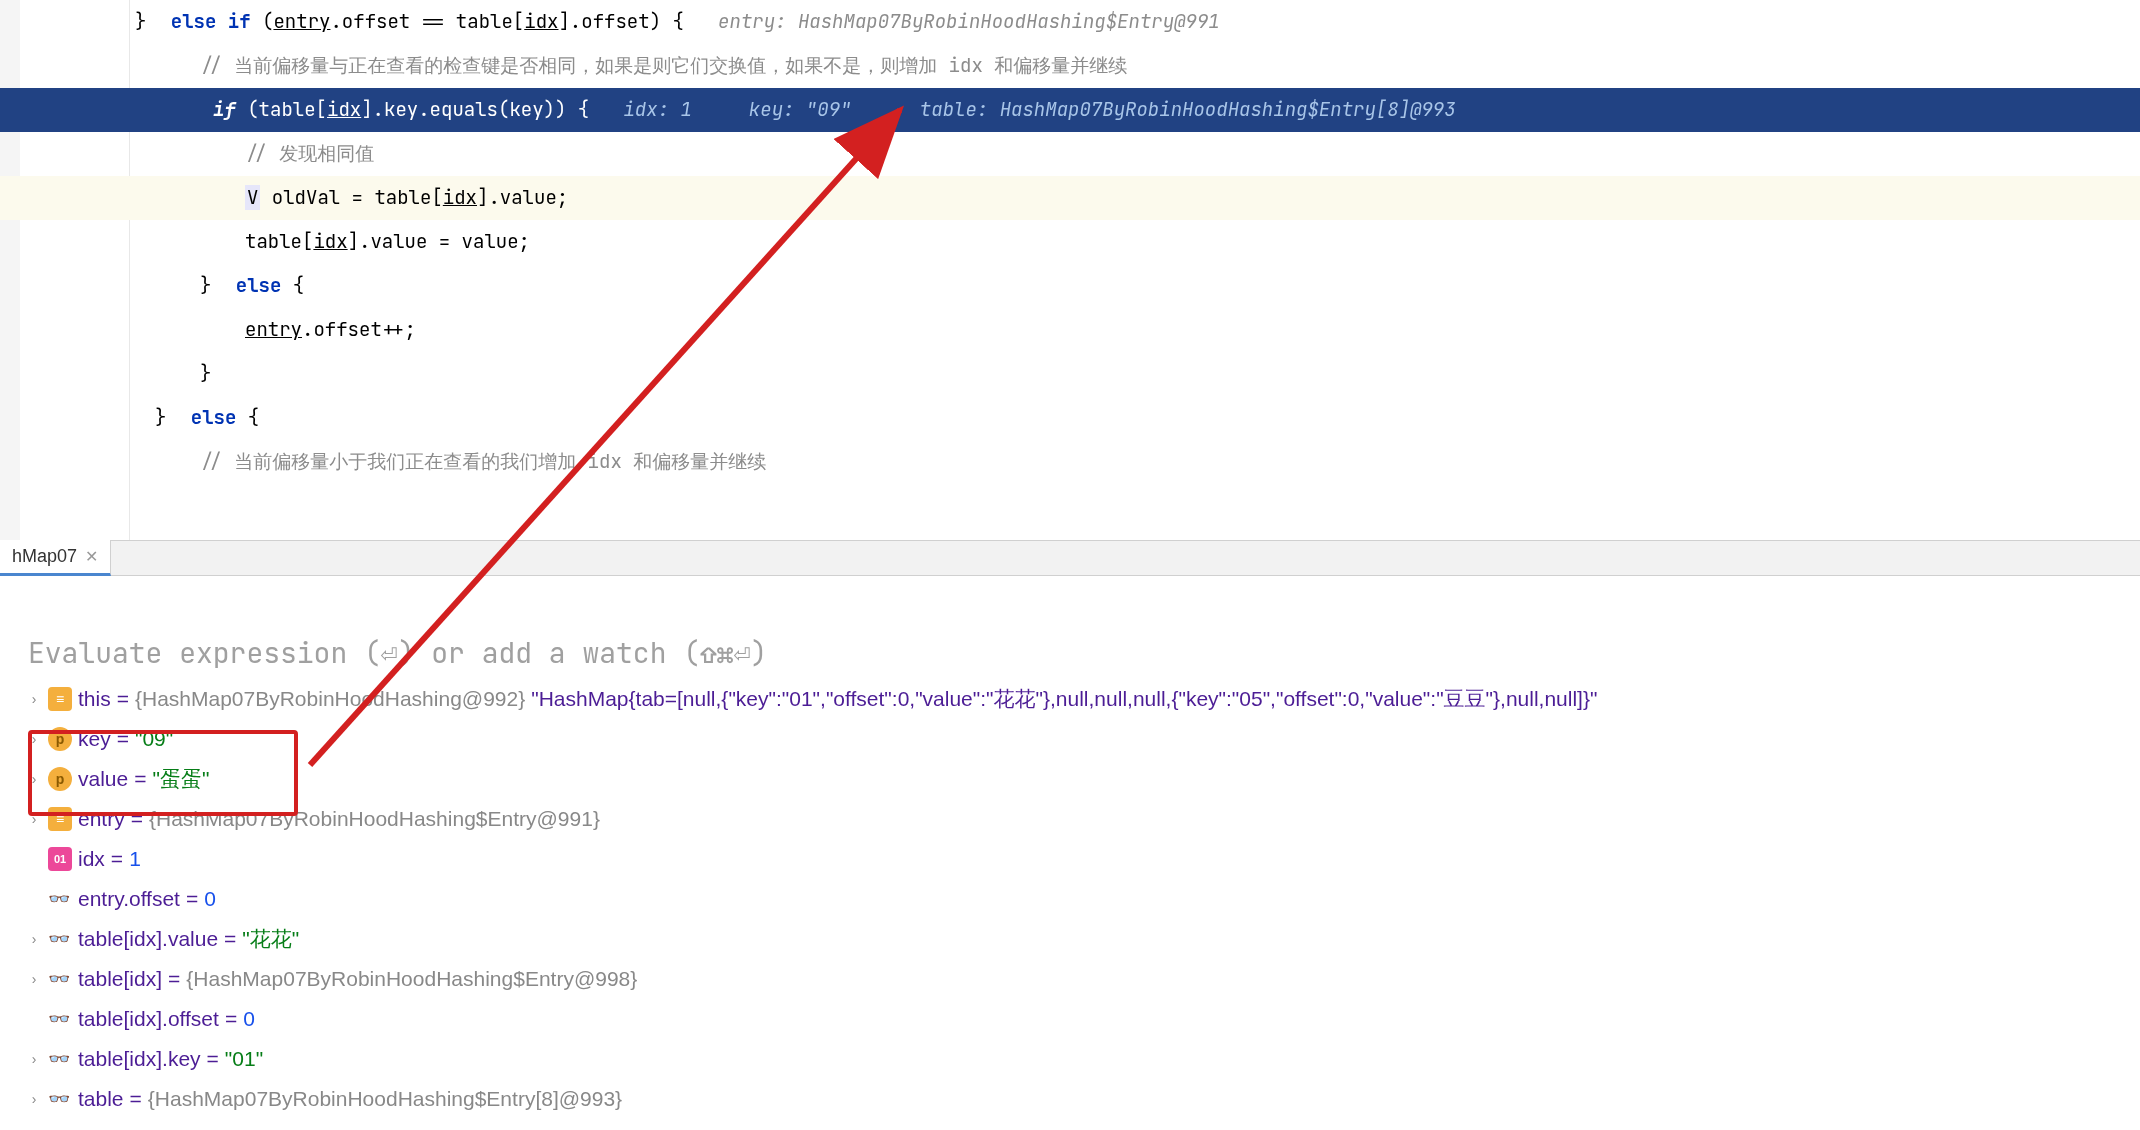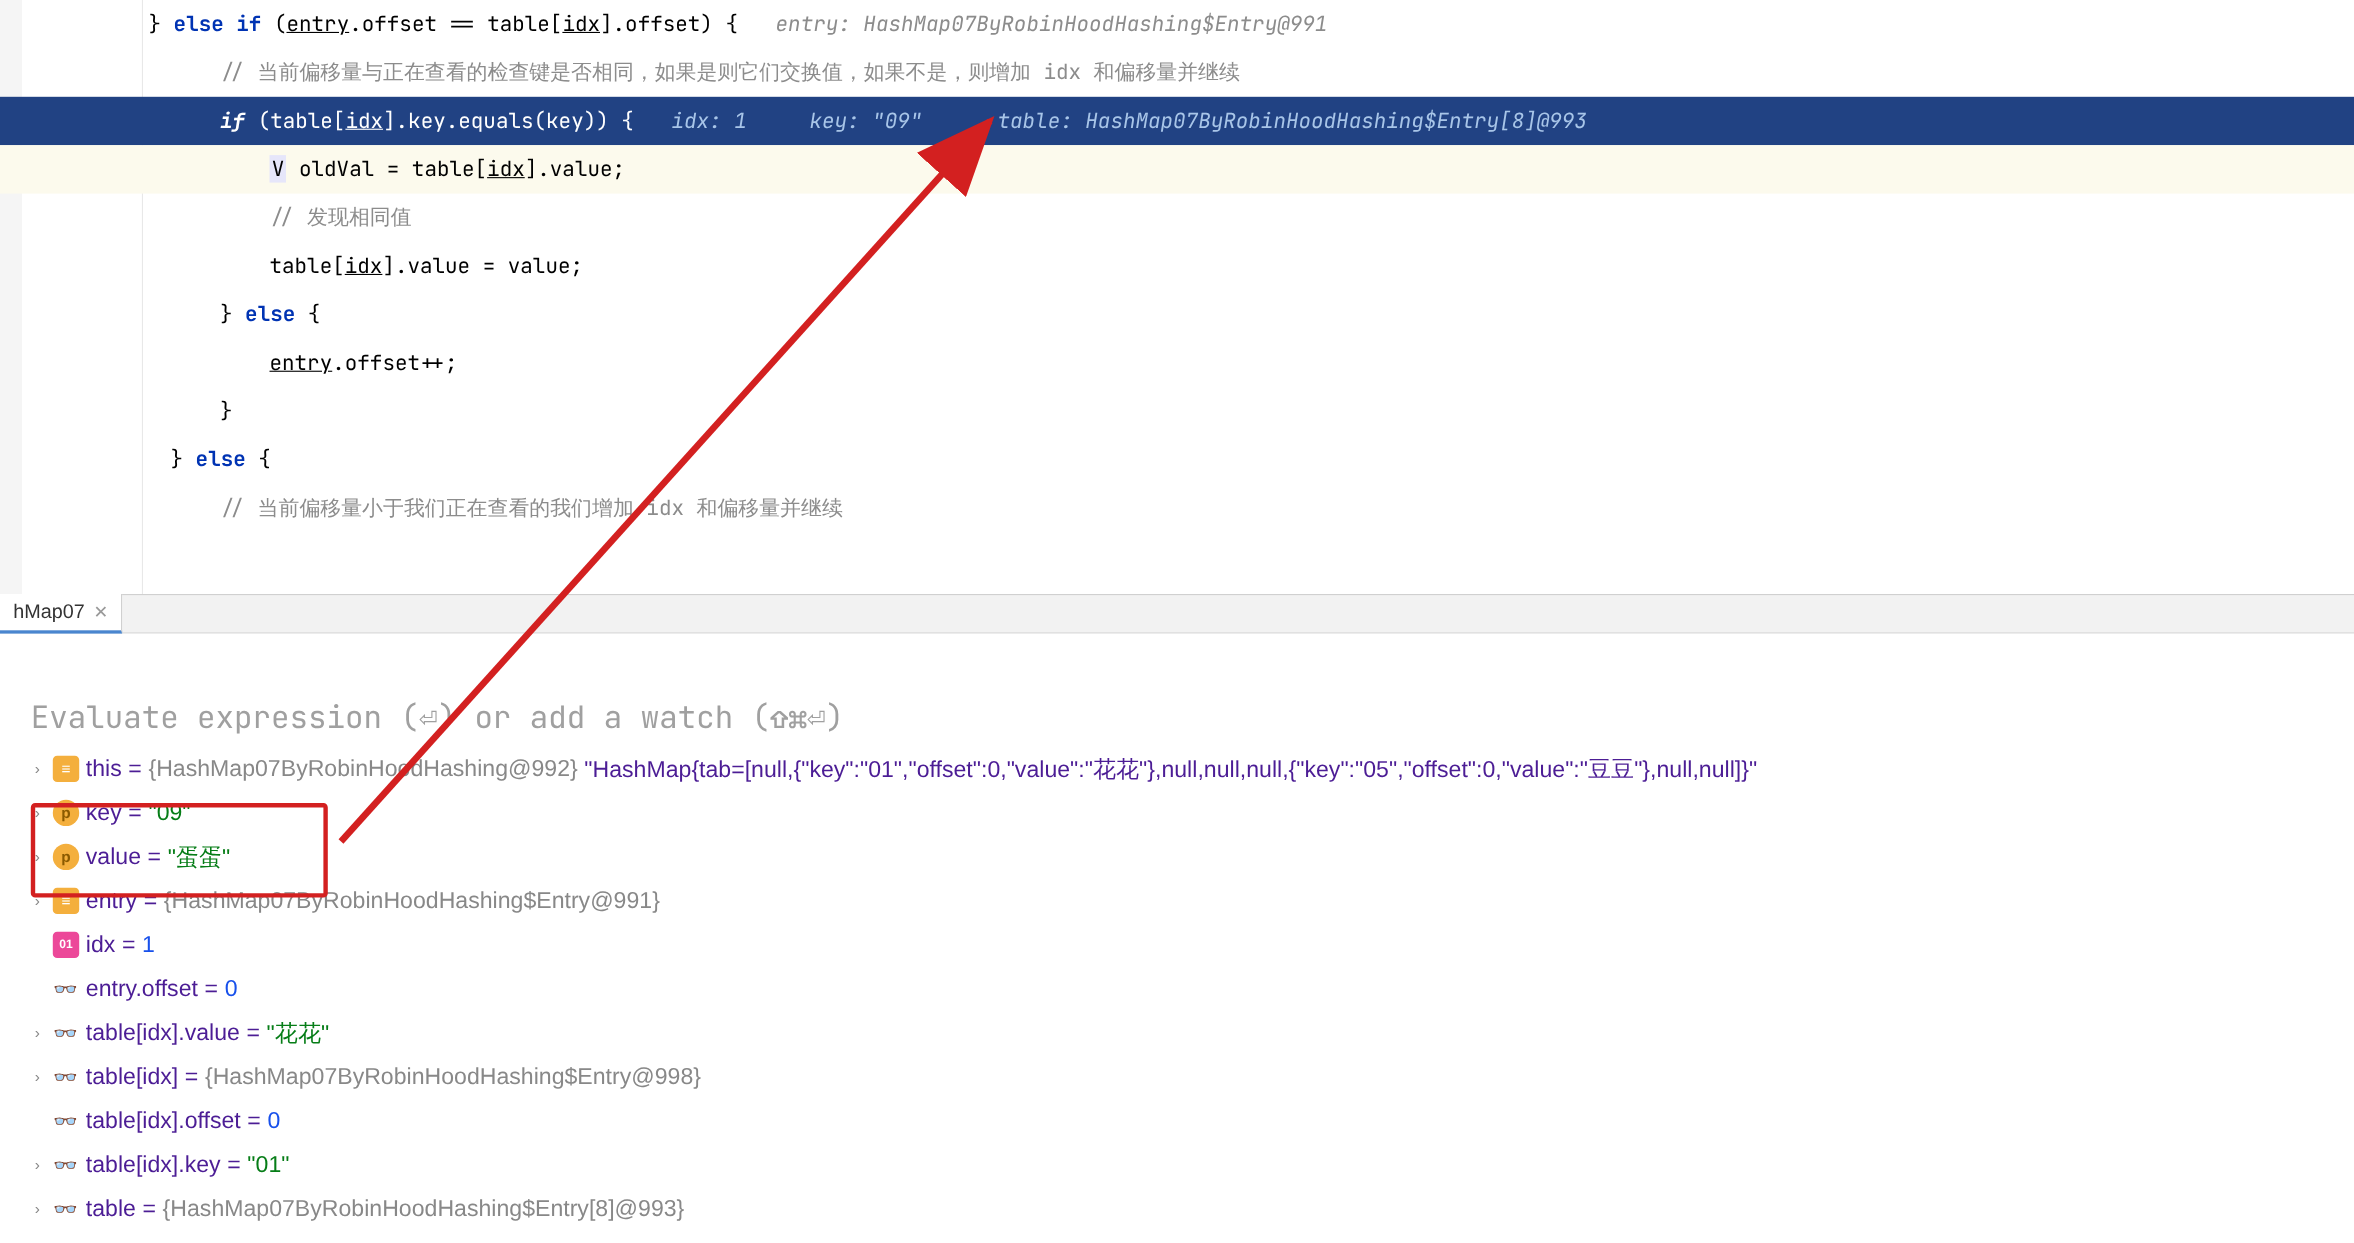--- a/index.html
+++ b/index.html
@@ -53,20 +53,21 @@
       color: #ffffff;
       font-weight: bold;
       font-style: italic;
     }
     .current-line-hl {
       background: #fcfaed;
     }
     .kw {
       color: #0033b3;
       font-weight: bold;
+      margin-left: 13px;
     }
     .comment {
       color: #8c8c8c;
     }
     .comment-inline {
       color: #8c8c8c;
       font-style: italic;
     }
     .underline {
       text-decoration: underline;
@@ -190,23 +191,23 @@
   <div class="gutter">
     <div class="gutter-left"></div>
   </div>
 
   <div class="code-line"><span>} </span><span class="kw">else if</span><span> (</span><span class="underline">entry</span><span>.offset == table[</span><span class="underline">idx</span><span>].offset) {</span><span class="comment-inline">   entry: HashMap07ByRobinHoodHashing$Entry@991</span></div>
 
   <div class="code-line" style="padding-left:200px"><span class="comment">// 当前偏移量与正在查看的检查键是否相同，如果是则它们交换值，如果不是，则增加 idx 和偏移量并继续</span></div>
 
   <div class="code-line highlighted-line" style="padding-left:200px"><span class="kw">if</span><span> (table[</span><span class="underline">idx</span><span>].key.equals(key)) {</span><span class="comment-inline">   idx: 1     key: "09"      table: HashMap07ByRobinHoodHashing$Entry[8]@993</span></div>
 
+  <div class="code-line" style="padding-left:245px"><span class="comment">// 发现相同值</span></div>
+
   <div class="code-line current-line-hl" style="padding-left:245px"><span class="type-v">V</span><span> oldVal = table[</span><span class="underline">idx</span><span>].value;</span></div>
-
-  <div class="code-line" style="padding-left:245px"><span class="comment">// 发现相同值</span></div>
 
   <div class="code-line" style="padding-left:245px"><span>table[</span><span class="underline">idx</span><span>].value = value;</span></div>
 
   <div class="code-line" style="padding-left:200px"><span>} </span><span class="kw">else</span><span> {</span></div>
 
 
   <div class="code-line" style="padding-left:245px"><span class="underline">entry</span><span>.offset++;</span></div>
 
   <div class="code-line" style="padding-left:200px"><span>}</span></div>
 

